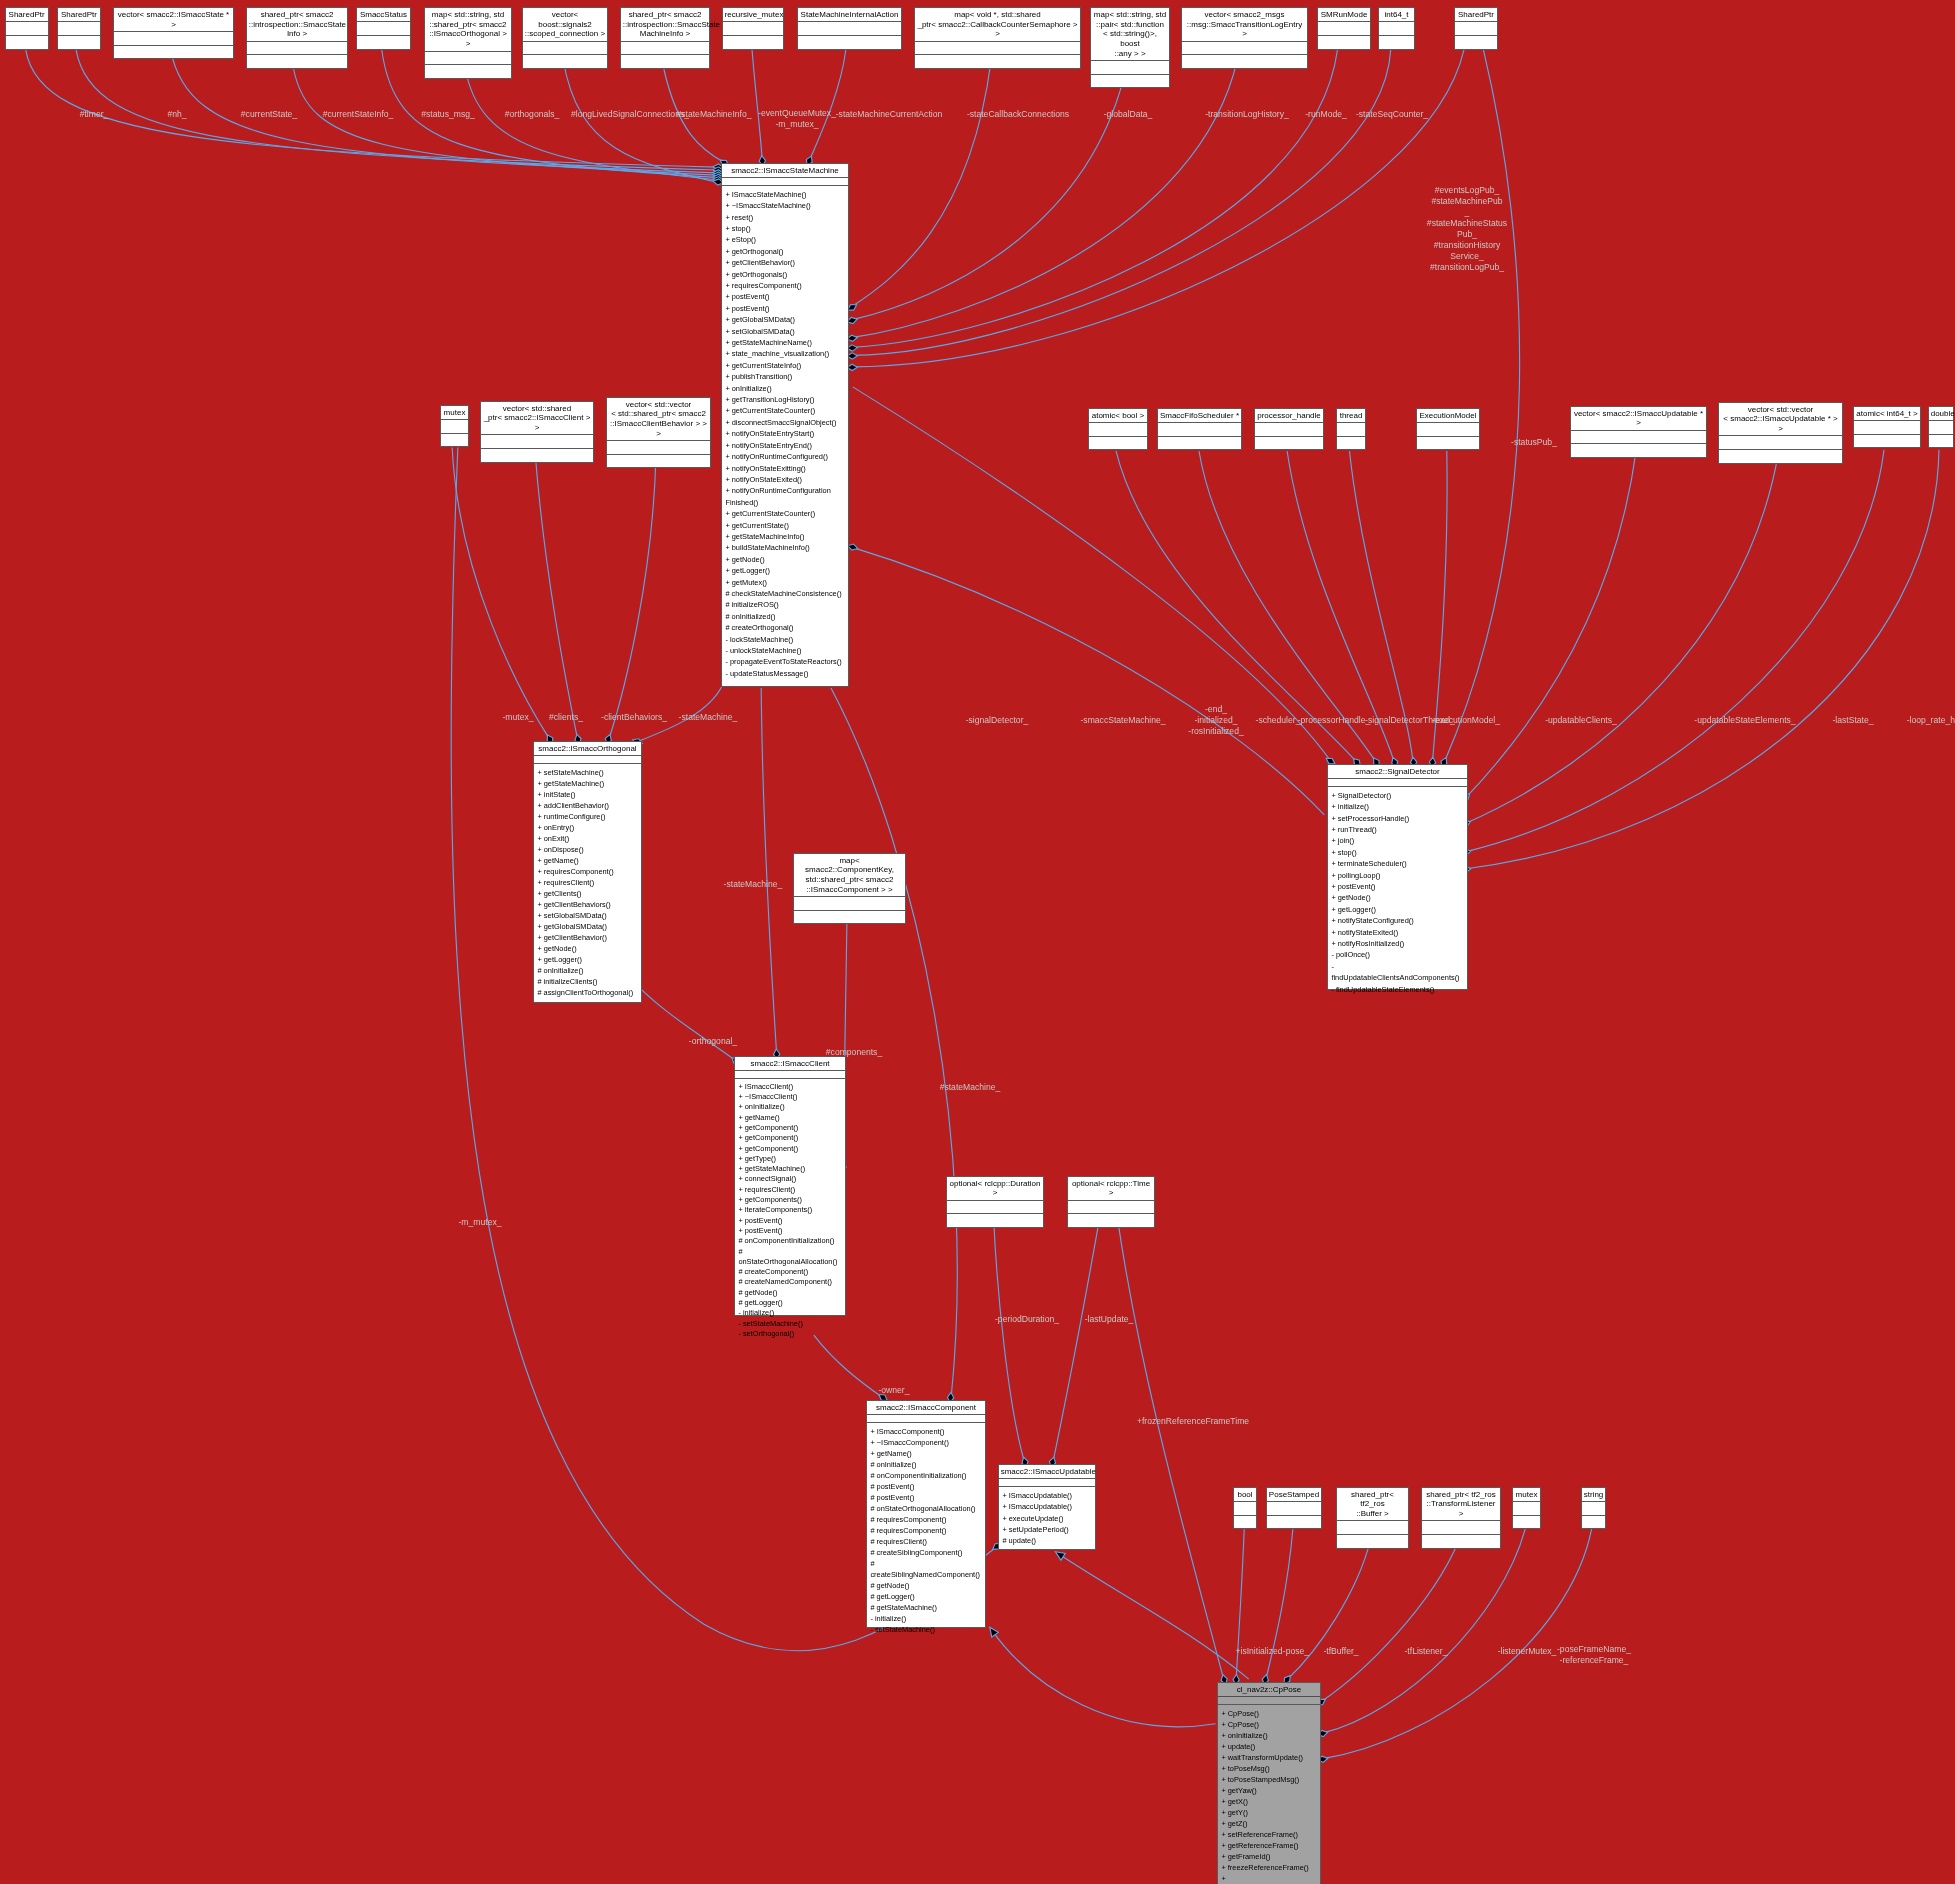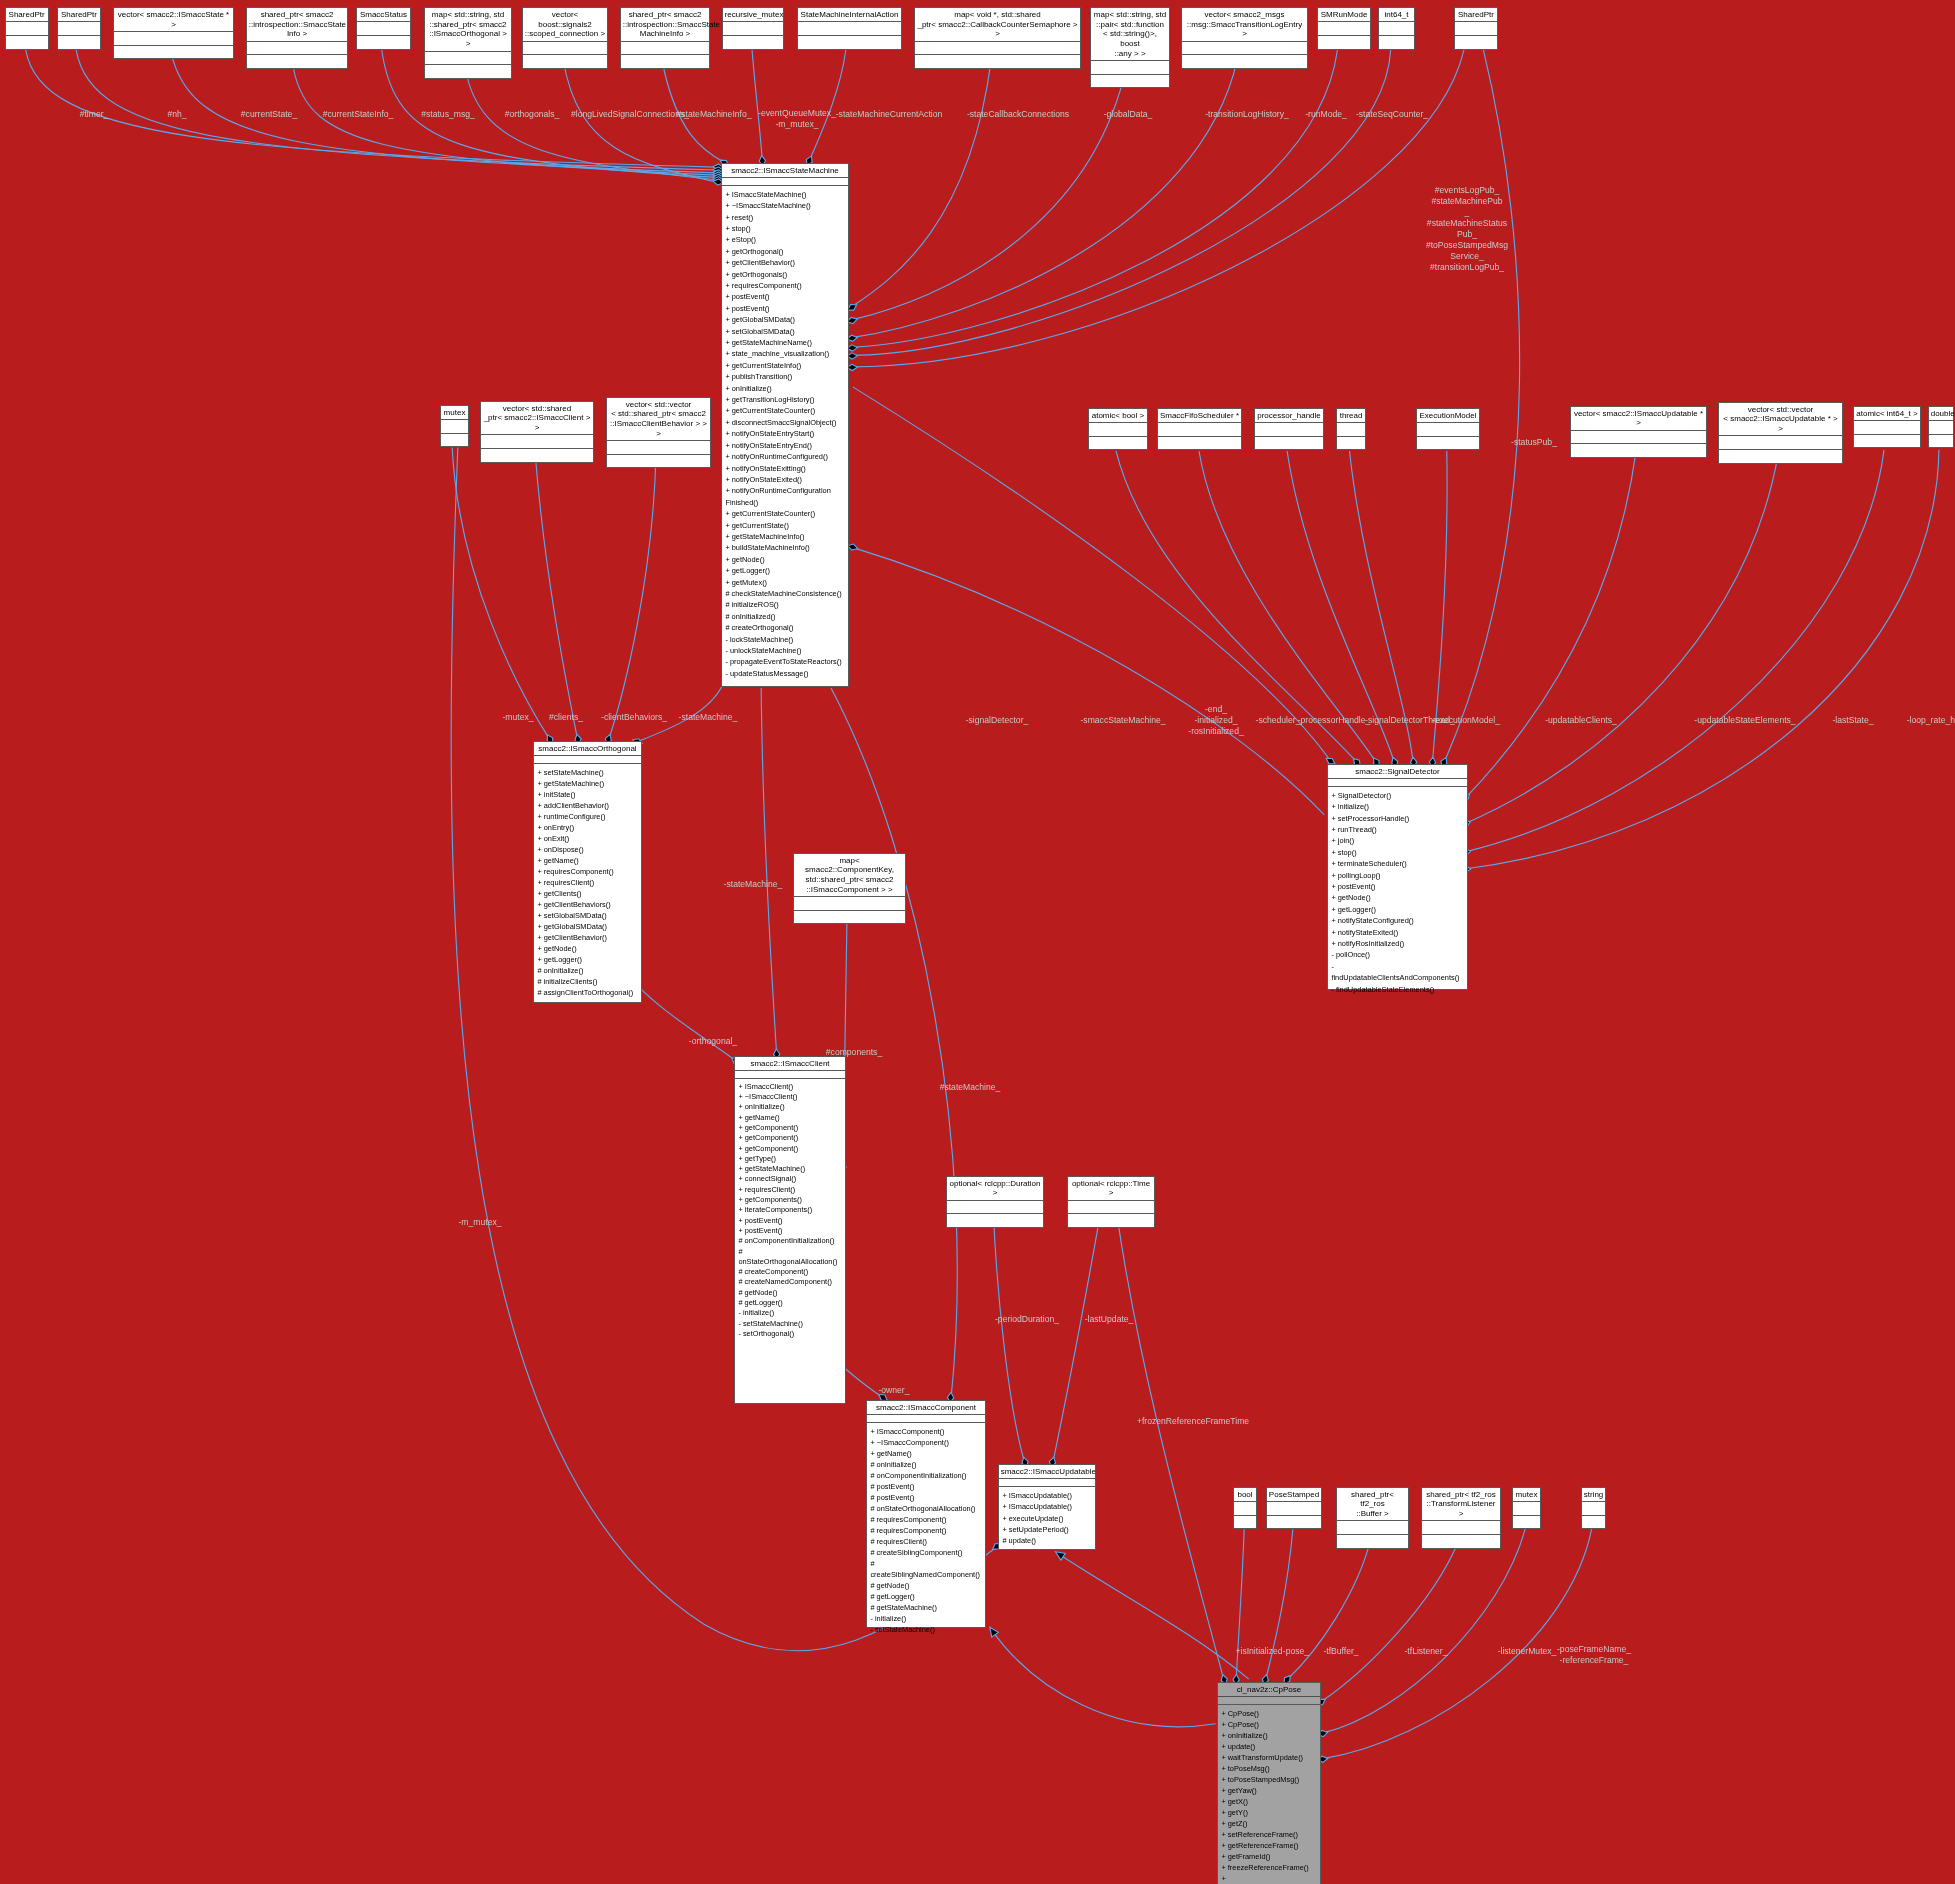--- a/index.html
+++ b/index.html
@@ -394,21 +394,21 @@
         <div>+ setGlobalSMData()</div>
         <div>+ getGlobalSMData()</div>
         <div>+ getClientBehavior()</div>
         <div>+ getNode()</div>
         <div>+ getLogger()</div>
         <div># onInitialize()</div>
         <div># initializeClients()</div>
         <div># assignClientToOrthogonal()</div>
       </div>
     </div>
-    <div class="ubox" style="left: 734px; top: 1056px; width: 112px; height: 348px;">
+    <div class="ubox" style="left: 734px; top: 1056px; width: 112px; height: 260px;">
       <div class="t">smacc2::ISmaccClient</div>
       <div class="e" style="height: 7.4px;"></div>
       <div class="mlist" style="line-height: 10.3px;">
         <div>+ ISmaccClient()</div>
         <div>+ ~ISmaccClient()</div>
         <div>+ onInitialize()</div>
         <div>+ getName()</div>
         <div>+ getComponent()</div>
         <div>+ getComponent()</div>
         <div>+ getComponent()</div>
@@ -525,21 +525,21 @@
     <div class="elabel" style="left: 1018px; top: 114px;">-stateCallbackConnections</div>
     <div class="elabel" style="left: 1128px; top: 114px;">-globalData_</div>
     <div class="elabel" style="left: 1247px; top: 114px;">-transitionLogHistory_</div>
     <div class="elabel" style="left: 1326px; top: 114px;">-runMode_</div>
     <div class="elabel" style="left: 1392px; top: 114px;">-stateSeqCounter_</div>
     <div class="elabel" style="left: 1467px; top: 229px;">#eventsLogPub_
 #stateMachinePub
 _
 #stateMachineStatus
 Pub_
-#toPoseStampedMsg
+#transitionHistory
 Service_
 #transitionLogPub_</div>
     <div class="elabel" style="left: 518px; top: 717px;">-mutex_</div>
     <div class="elabel" style="left: 566px; top: 717px;">#clients_</div>
     <div class="elabel" style="left: 634px; top: 717px;">-clientBehaviors_</div>
     <div class="elabel" style="left: 708px; top: 717px;">-stateMachine_</div>
     <div class="elabel" style="left: 480px; top: 1222px;">-m_mutex_</div>
     <div class="elabel" style="left: 753px; top: 884px;">-stateMachine_</div>
     <div class="elabel" style="left: 854px; top: 1052px;">#components_</div>
     <div class="elabel" style="left: 970px; top: 1052px; margin-top: 35px;">#stateMachine_</div>

